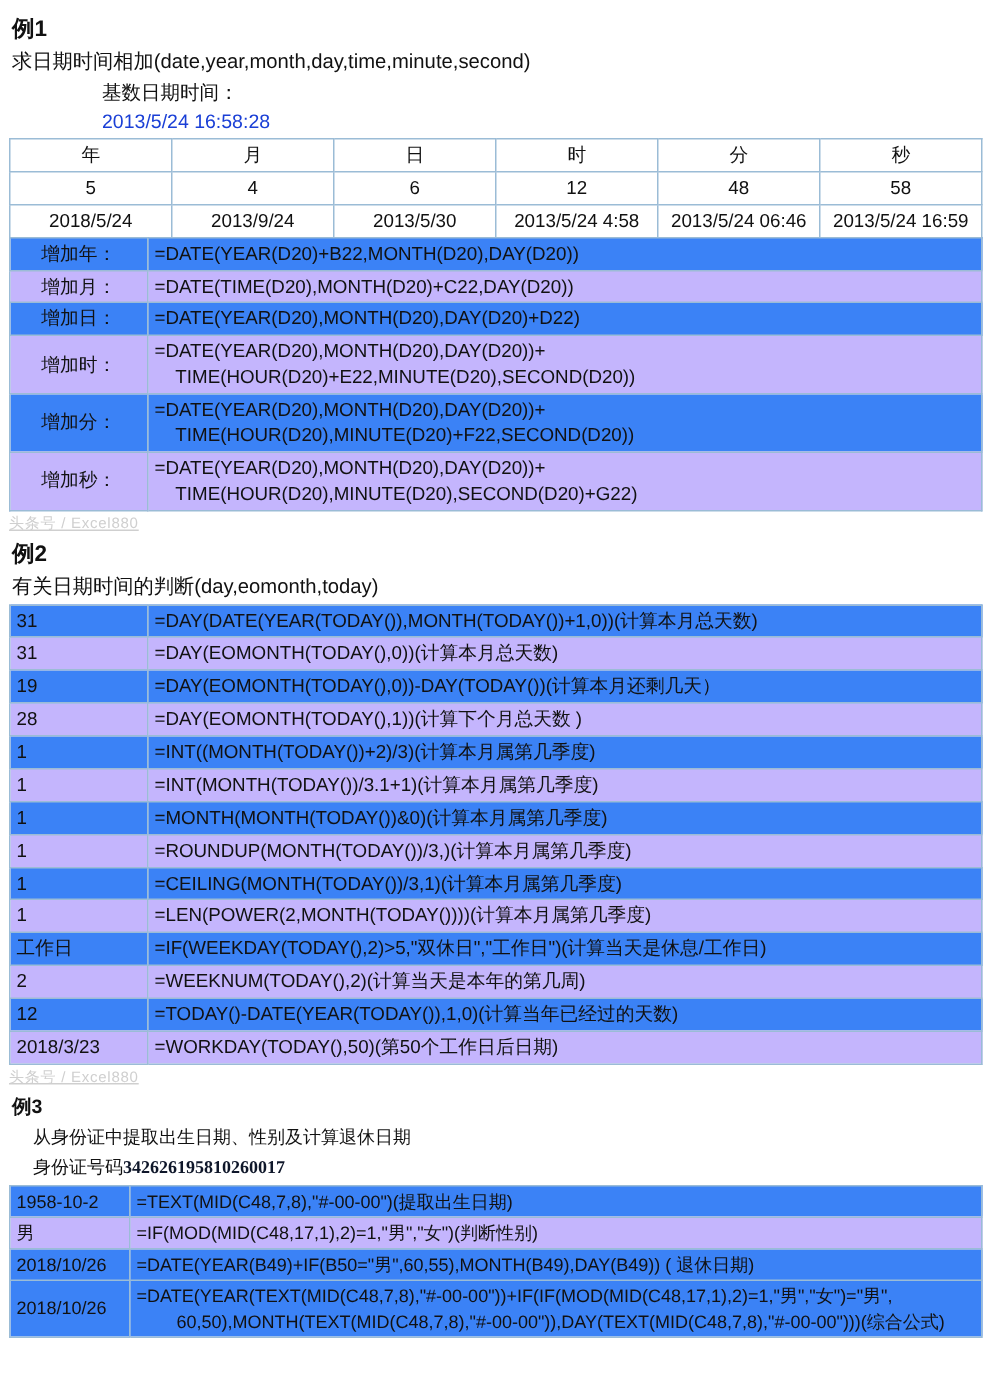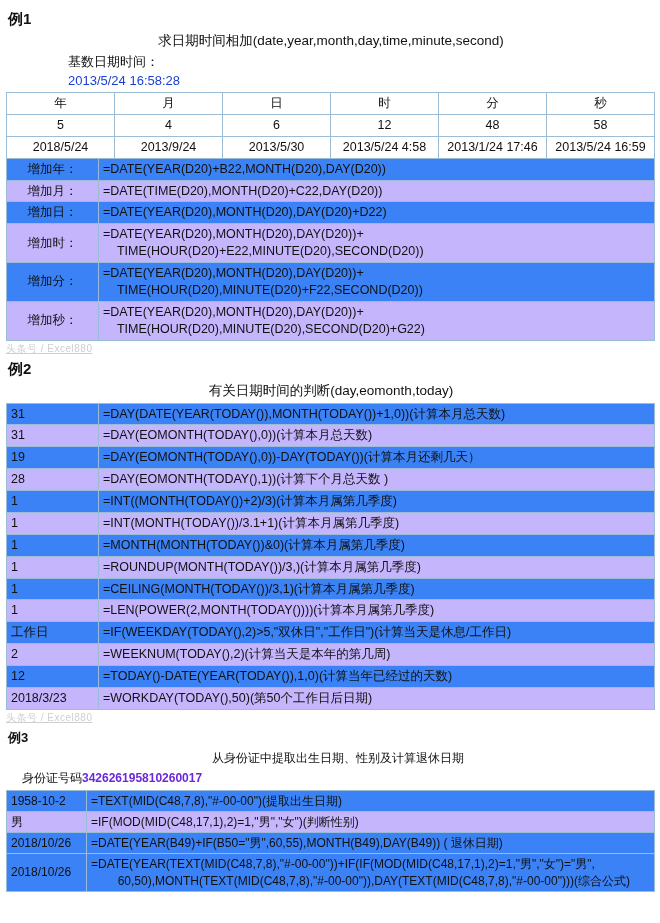--- a/index.html
+++ b/index.html
@@ -1,33 +1,33 @@
 <!DOCTYPE html>
 <html><head>
 <meta charset="utf-8">
 <style>
   html,body{margin:0;padding:0;background:#ffffff;}
   body{width:660px;font-family:"Liberation Sans","DejaVu Sans",sans-serif;color:#111;font-size:13px;}
   .page{width:660px;padding:6px 6px 10px 6px;box-sizing:border-box;}
   .sec-title{font-weight:bold;font-size:15px;margin:4px 0 3px 2px;}
-  .line{margin:2px 0 3px 2px;font-size:13.5px;text-align:center;}
+  .line{margin:2px 0 3px 2px;font-size:13.5px;}
   table{border-collapse:collapse;width:648px;table-layout:fixed;}
   td{border:1px solid #9bbcd6;padding:2px 4px;font-size:12.5px;vertical-align:middle;line-height:1.35;}
   .hdr td{text-align:center;background:#ffffff;}
   .ctr{text-align:center;}
   .alt{background:#3b82f6;}
   .white{background:#c4b5fd;}
   .formula{font-family:"Liberation Sans","DejaVu Sans",sans-serif;white-space:pre-wrap;}
   .lbl{text-align:center;}
   .watermark{color:#cfcfcf;font-size:10px;text-align:left;margin:1px 4px 4px 0;letter-spacing:.5px;text-decoration:underline;}
   .basedate{display:flex;align-items:baseline;gap:2px;margin:2px 0 4px 2px;flex-direction:column;}
   .basedate .val{color:#1a3fd6;font-weight:normal;margin-left:60px;}
   .ex2 td{border:1px solid #9bbcd6;}
   .idline{margin:2px 0 3px 2px;}
-  .idnum{color:#6d28d9;font-weight:bold;}
+  .idnum{color:#0f172a;font-weight:bold;font-family:Liberation Serif, serif;}
   .ex3 td{border:1px solid #9bbcd6;font-size:12px;}
   .small{font-size:12px;margin-left:16px;}
 </style>
 </head>
 <body>
 
 <div class="page">
 
   <div class="sec-title">例1</div>
   <div class="line">求日期时间相加(date,year,month,day,time,minute,second)</div>
@@ -60,21 +60,21 @@
       <td class="ctr">6</td>
       <td class="ctr">12</td>
       <td class="ctr">48</td>
       <td class="ctr">58</td>
     </tr>
     <tr>
       <td class="ctr">2018/5/24</td>
       <td class="ctr">2013/9/24</td>
       <td class="ctr">2013/5/30</td>
       <td class="ctr">2013/5/24 4:58</td>
-      <td class="ctr">2013/1/24 17:46</td>
+      <td class="ctr">2013/5/24 06:46</td>
       <td class="ctr">2013/5/24 16:59</td>
     </tr>
   </tbody>
     </table>
 
   <table style="margin-top:-1px;">
     <colgroup>
         <col style="width:92px">
         <col style="width:556px">
       </colgroup>

